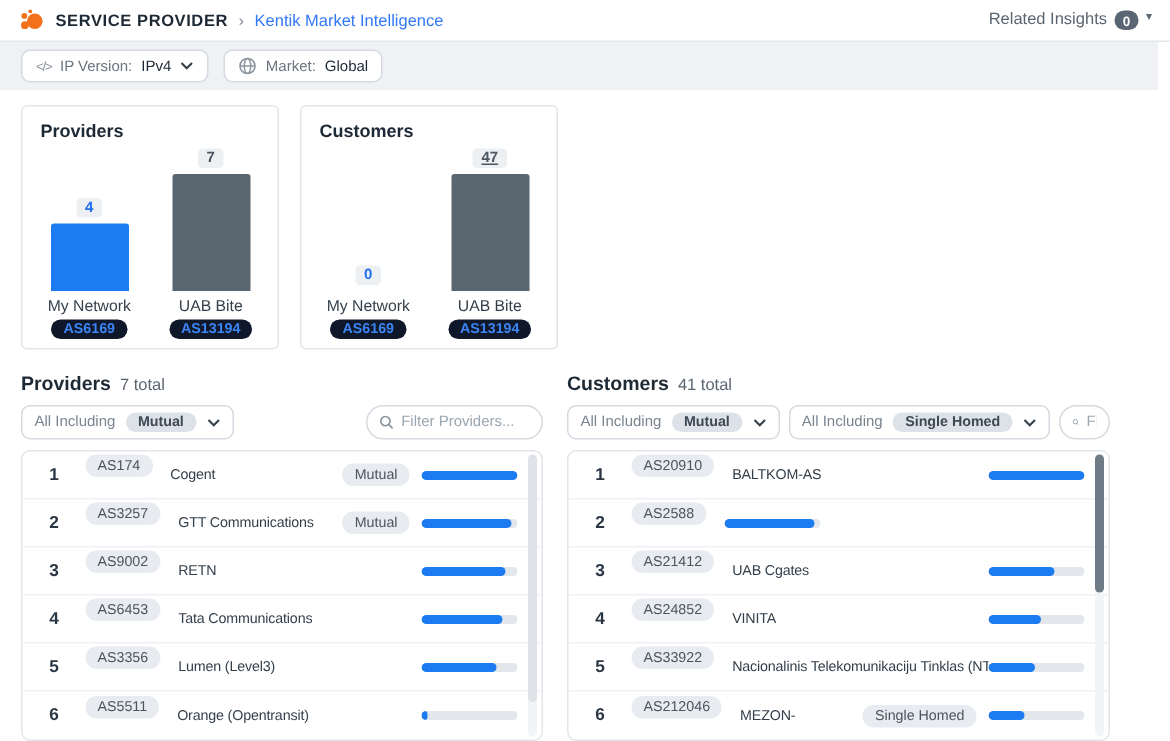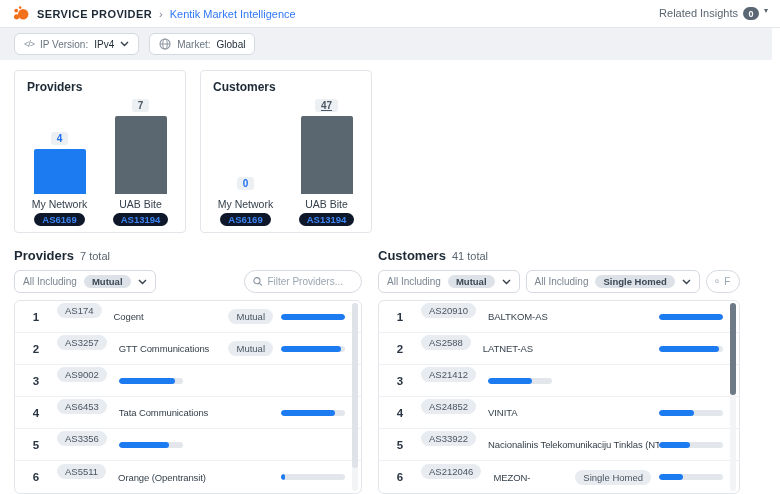--- a/index.html
+++ b/index.html
@@ -211,35 +211,37 @@
               <span class="pill asn">AS3257</span>
               <span class="rname">GTT Communications</span>
               <span class="pill rbadge">Mutual</span>
               <span class="bartrack">
                 <span class="barfill" style="width: 93%;"></span>
               </span>
             </div>
             <div class="trow">
               <span class="rank">3</span>
               <span class="pill asn">AS9002</span>
+              <span class="rname">RETN</span>
               <span class="bartrack">
                 <span class="barfill" style="width: 88%;"></span>
               </span>
             </div>
             <div class="trow">
               <span class="rank">4</span>
               <span class="pill asn">AS6453</span>
               <span class="rname">Tata Communications</span>
               <span class="bartrack">
                 <span class="barfill" style="width: 84%;"></span>
               </span>
             </div>
             <div class="trow">
               <span class="rank">5</span>
               <span class="pill asn">AS3356</span>
+              <span class="rname">Lumen (Level3)</span>
               <span class="bartrack">
                 <span class="barfill" style="width: 78%;"></span>
               </span>
             </div>
             <div class="trow">
               <span class="rank">6</span>
               <span class="pill asn">AS5511</span>
               <span class="rname">Orange (Opentransit)</span>
               <span class="bartrack">
                 <span class="barfill" style="width: 7%;"></span>
@@ -286,28 +288,28 @@
               <span class="rank">1</span>
               <span class="pill asn">AS20910</span>
               <span class="rname">BALTKOM-AS</span>
               <span class="bartrack">
                 <span class="barfill" style="width: 100%;"></span>
               </span>
             </div>
             <div class="trow">
               <span class="rank">2</span>
               <span class="pill asn">AS2588</span>
-              <span class="rname">LATNET-AS</span>
               <span class="bartrack">
                 <span class="barfill" style="width: 94%;"></span>
               </span>
             </div>
             <div class="trow">
               <span class="rank">3</span>
               <span class="pill asn">AS21412</span>
+              <span class="rname">UAB Cgates</span>
               <span class="bartrack">
                 <span class="barfill" style="width: 68%;"></span>
               </span>
             </div>
             <div class="trow">
               <span class="rank">4</span>
               <span class="pill asn">AS24852</span>
               <span class="rname">VINITA</span>
               <span class="bartrack">
                 <span class="barfill" style="width: 55%;"></span>

